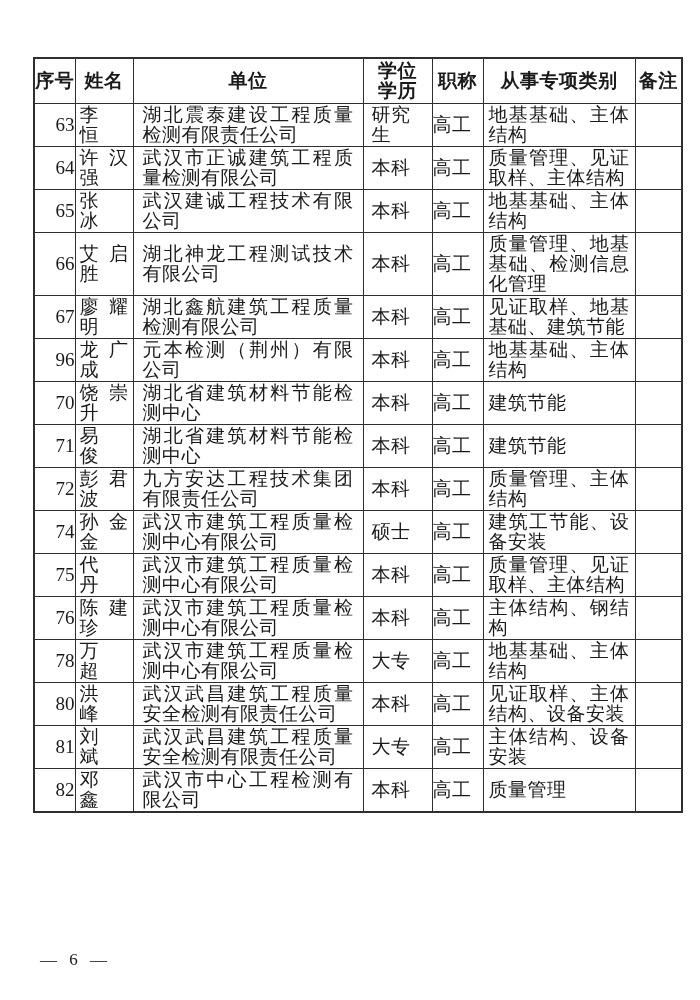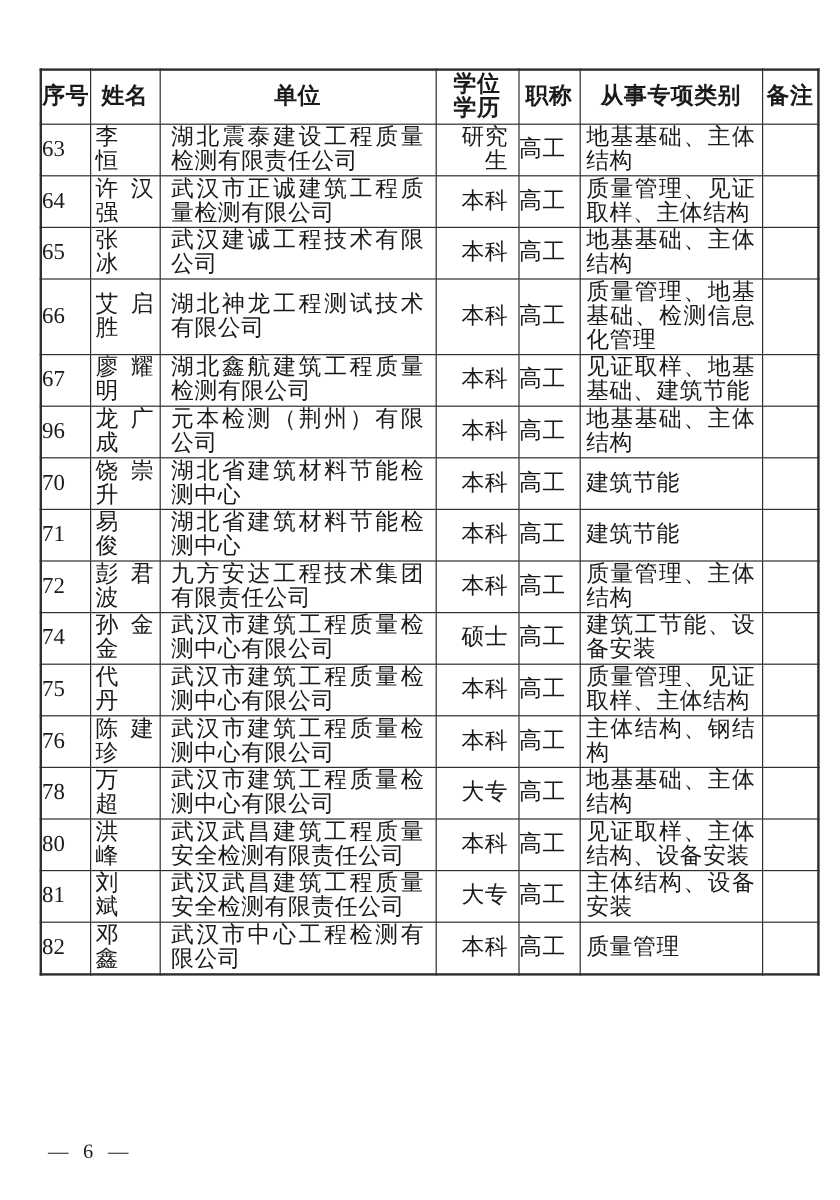--- a/index.html
+++ b/index.html
@@ -32,37 +32,37 @@
     letter-spacing: 0.5px;
     overflow: hidden;
   }
   thead th {
     font-weight: bold;
     text-align: center;
     white-space: pre-line;
     padding: 2px 0;
   }
   td.c-no {
-    text-align: left;
+    text-align: right;
     letter-spacing: 0;
   }
   td.c-name {
     text-align: justify;
     text-align-last: justify;
     padding: 1px 4px;
   }
   td.c-unit {
     text-align: justify;
     text-justify: inter-character;
     word-break: break-all;
     line-break: anywhere;
     padding: 1px 9px;
   }
   td.c-degree {
-    text-align: right;
+    text-align: left;
     word-break: break-all;
     line-break: anywhere;
     padding: 1px 8px;
   }
   td.c-title {
     text-align: left;
   }
   td.c-spec {
     text-align: justify;
     text-justify: inter-character;

